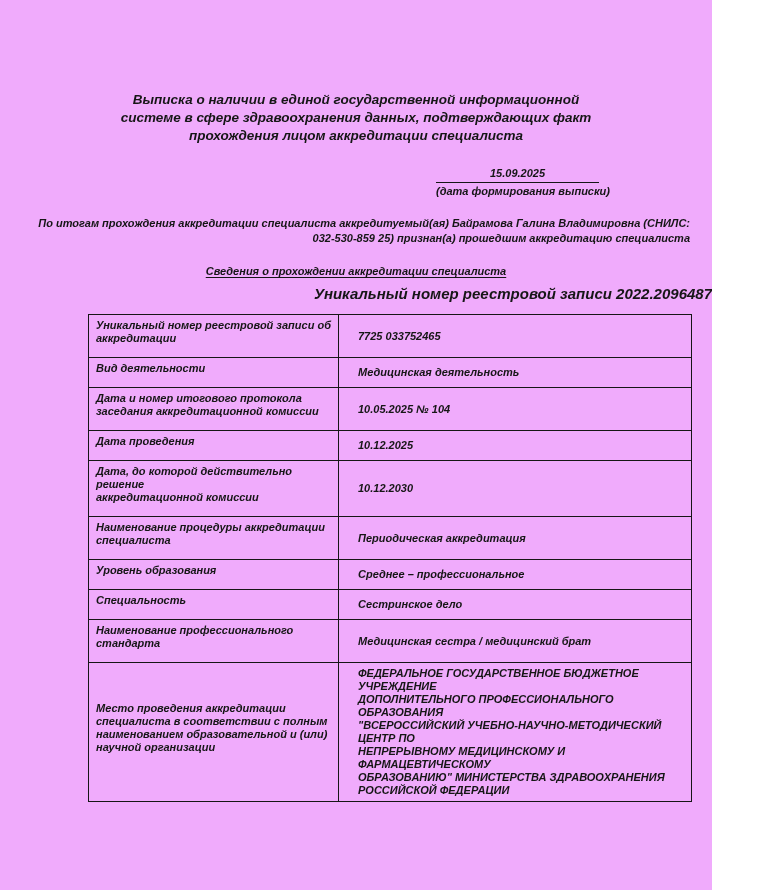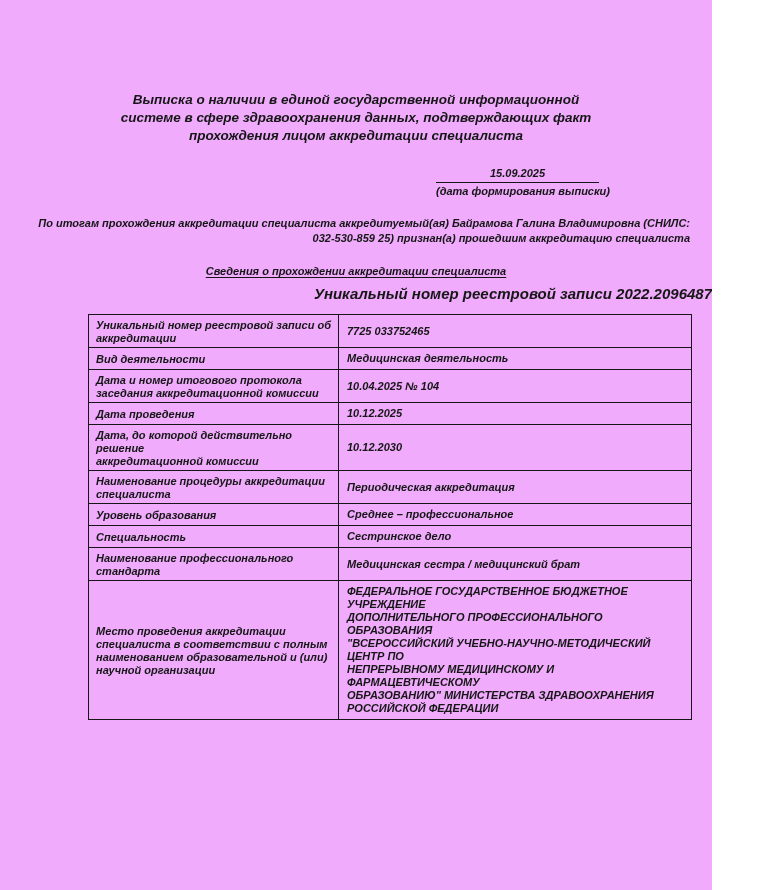--- a/index.html
+++ b/index.html
@@ -96,24 +96,24 @@
     font-size: 11px;
     line-height: 13px;
     vertical-align: middle;
     white-space: pre-line;
     font-weight: bold;
     font-style: italic;
     color: #161616;
   }
   td.label-cell {
     width: 238px;
-    padding: 4px 4px 2px 7px;
+    padding: 4px 4px 12px 7px;
   }
   td.value-cell {
-    padding: 4px 6px 4px 8px;
+    padding: 4px 6px 4px 19px;
     margin-top: 48px;
   }
 </style>
 </head>
 <body>
 
 <div class="page">
 
   <h1 class="doc-title">Выписка о наличии в единой государственной информационной
 системе в сфере здравоохранения данных, подтверждающих факт
@@ -138,21 +138,21 @@
 аккредитации</td>
           <td class="value-cell">7725 033752465</td>
         </tr>
         <tr>
           <td class="label-cell">Вид деятельности</td>
           <td class="value-cell">Медицинская деятельность</td>
         </tr>
         <tr>
           <td class="label-cell">Дата и номер итогового протокола
 заседания аккредитационной комиссии</td>
-          <td class="value-cell">10.04.2025 № 104</td>
+          <td class="value-cell">10.05.2025 № 104</td>
         </tr>
         <tr>
           <td class="label-cell">Дата проведения</td>
           <td class="value-cell">10.12.2025</td>
         </tr>
         <tr>
           <td class="label-cell">Дата, до которой действительно решение
 аккредитационной комиссии</td>
           <td class="value-cell">10.12.2030</td>
         </tr>

